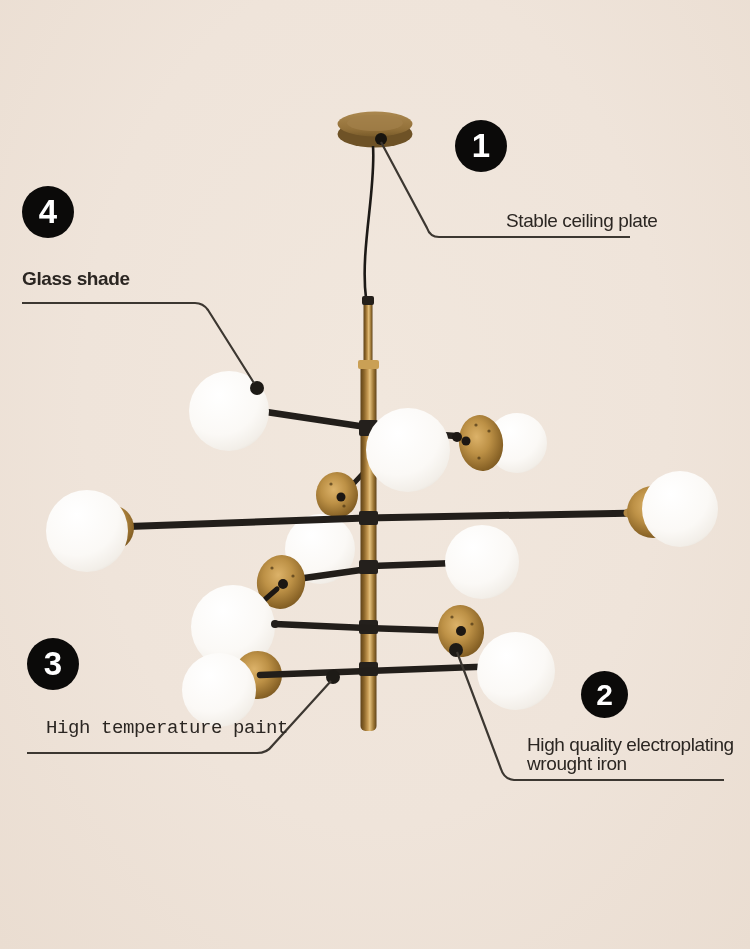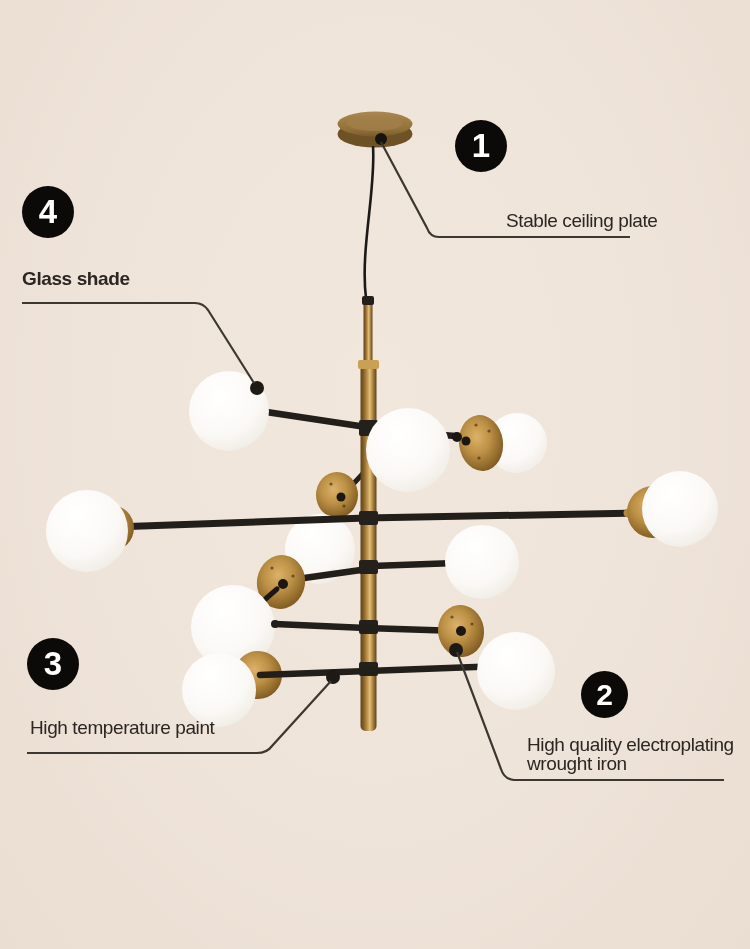--- a/index.html
+++ b/index.html
@@ -24,21 +24,21 @@
     background:#0b0a09;
     border-radius:50%;
     color:#ffffff;
     font-weight:bold;
     display:flex;align-items:center;justify-content:center;
   }
   .badge-lg{width:52px;height:52px;font-size:33px;}
   .badge-sm{width:47px;height:47px;font-size:30px;}
   #label-1{left:486px;top:212px;margin-left:20px;}
   #label-4{left:22px;top:270px;font-weight:bold;}
-  #label-3{left:30px;top:719px;}
+  #label-3{left:46px;top:719px;font-family:Liberation Mono, monospace;}
   #label-2{left:527px;top:736px;width:215px;}
   #badge-1{left:455px;top:120px;}
   #badge-2{left:581px;top:671px;}
   #badge-3{left:27px;top:638px;}
   #badge-4{left:22px;top:186px;}
 </style>
 </head>
 <body>
 
 <div id="stage">

